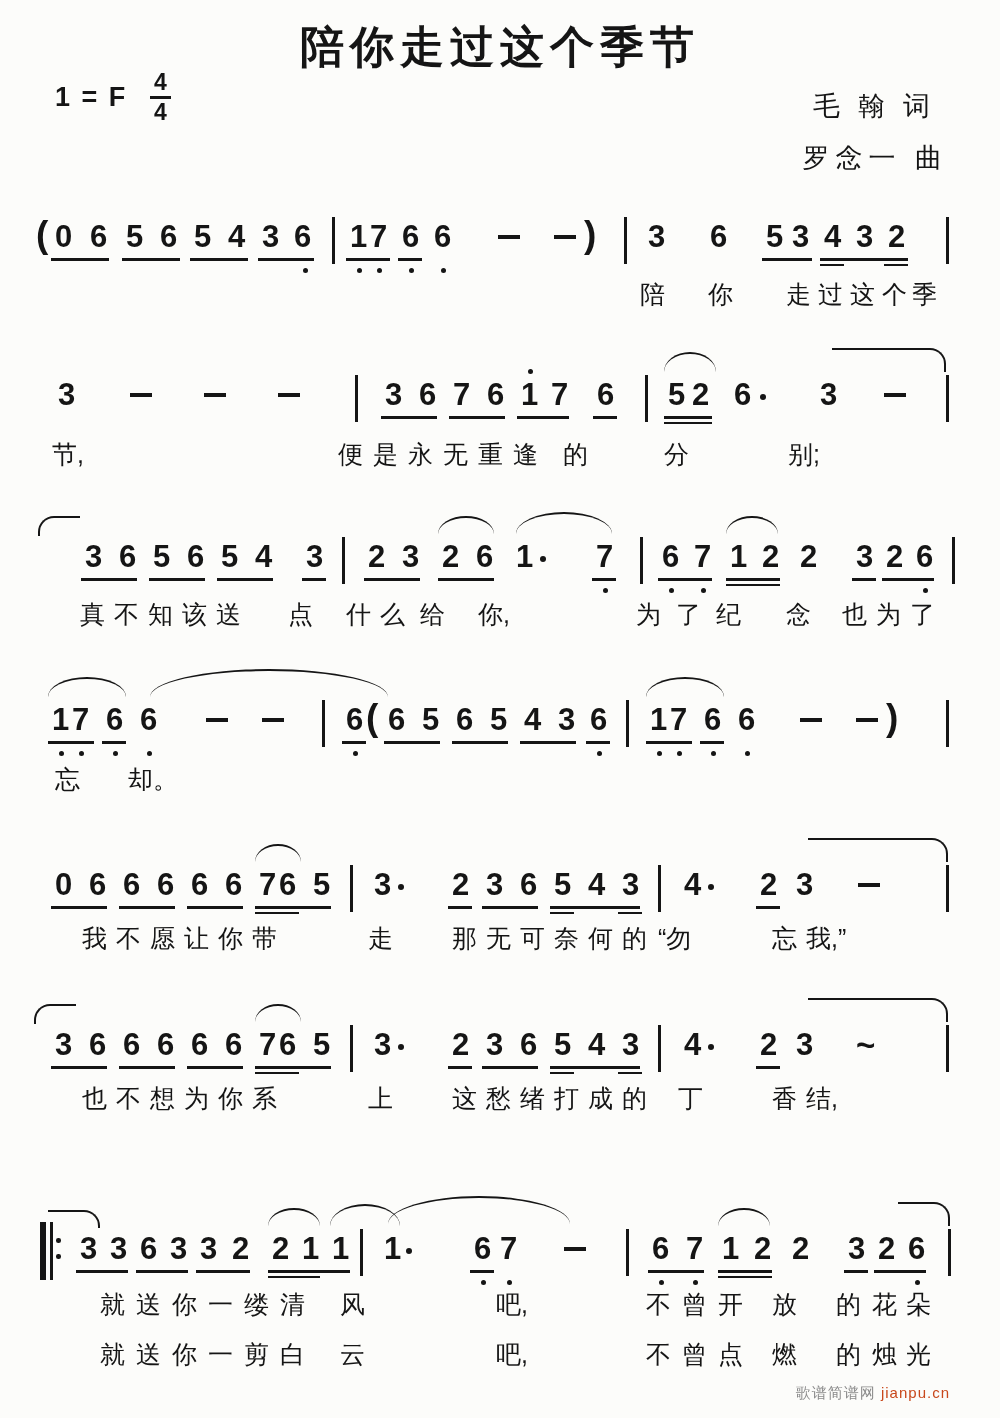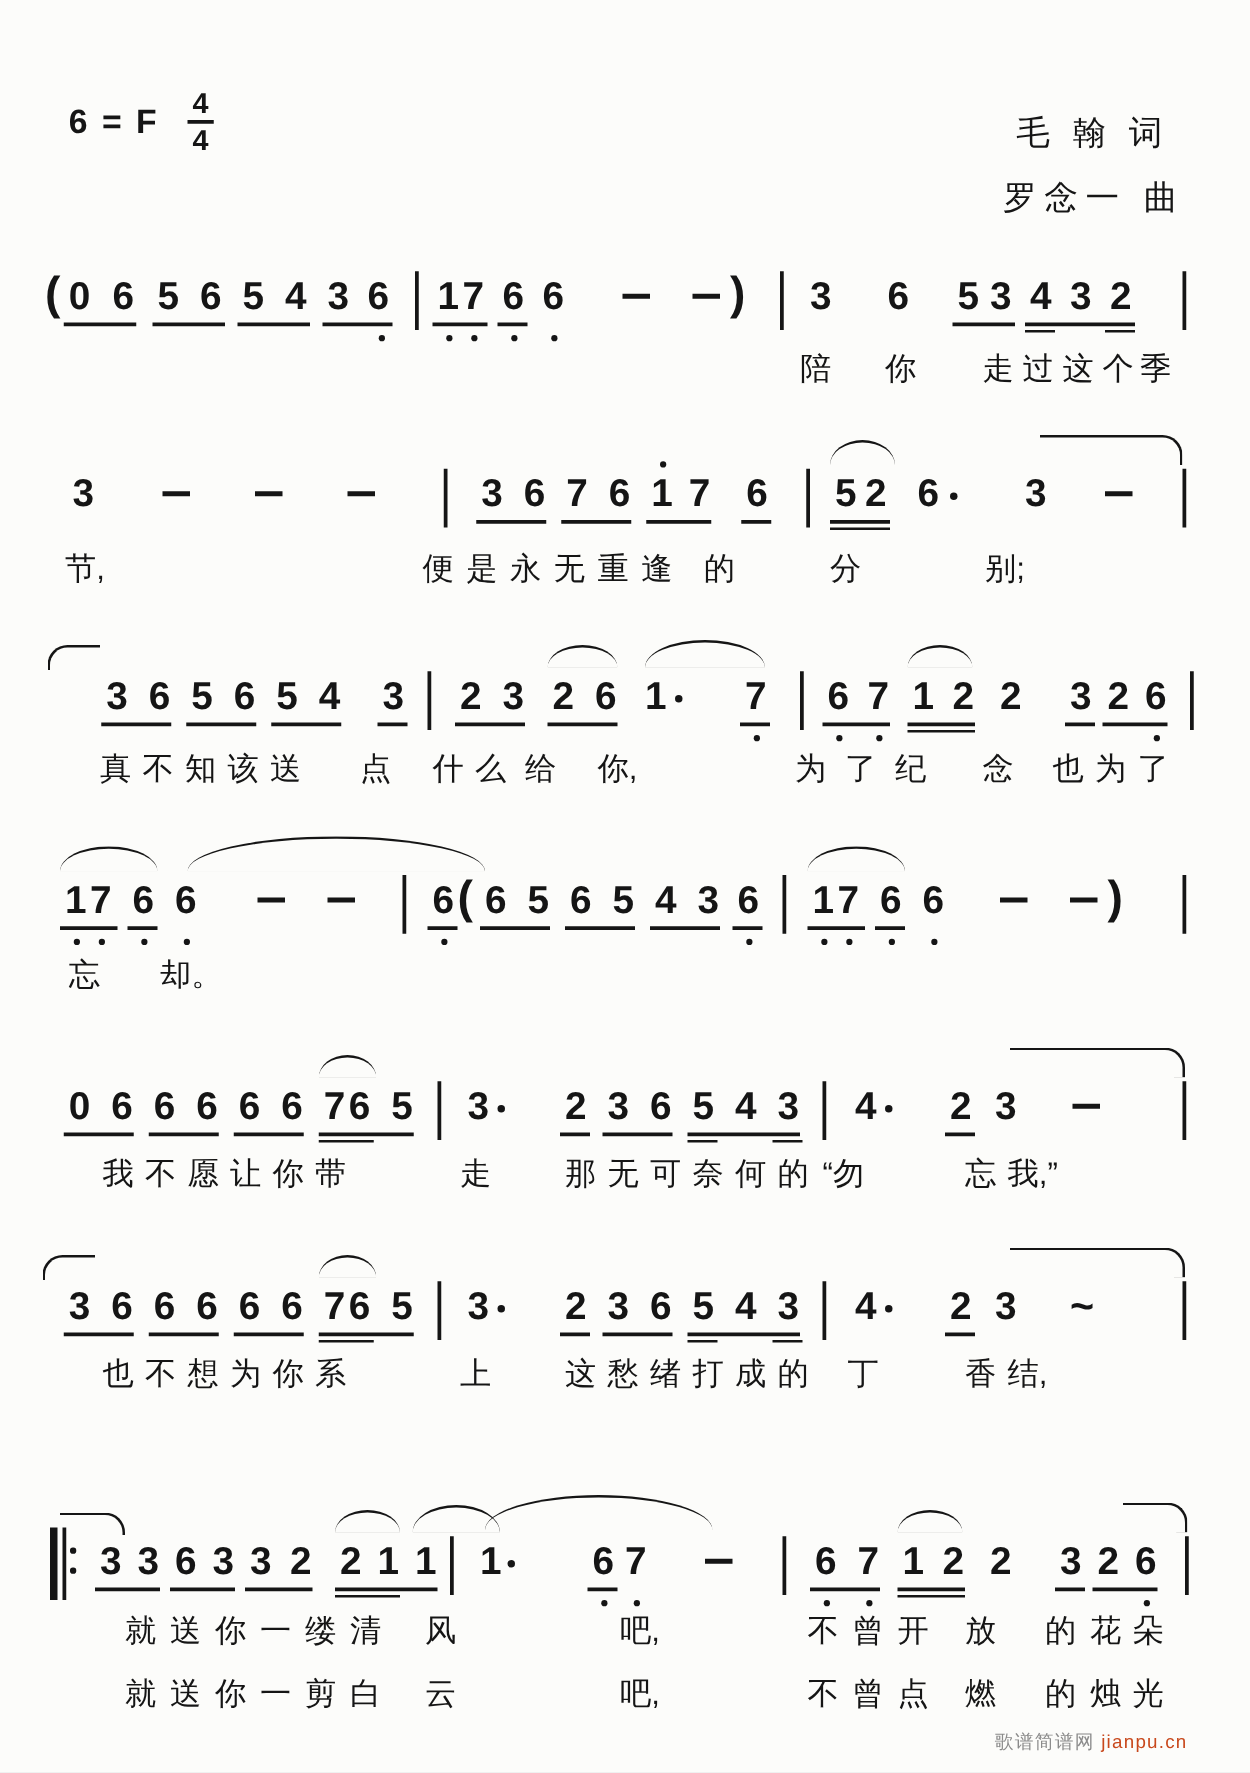--- a/index.html
+++ b/index.html
@@ -34,21 +34,22 @@
   .rep .rn{position:absolute;left:10px;top:0;width:2.5px;height:58px;background:#151515;}
   .rep .rd{position:absolute;left:16px;top:16px;width:4.5px;height:4.5px;border-radius:50%;
            background:#151515;box-shadow:0 16px 0 #151515;}
   .lyr{position:absolute;font-size:25px;white-space:nowrap;}
   .watermark{position:absolute;right:50px;top:1384px;font-size:15px;letter-spacing:1px;}
 </style>
 </head>
 <body>
 
 <div class="page">
-  <div class="key">6 = F</div>
+  <div class="title">陪你走过这个季节</div>
+  <div class="key">1 = F</div>
   <div class="meter">
     <span class="num">4</span>
     <span class="den">4</span>
   </div>
   <div class="lyricist">毛翰词</div>
   <div class="composer">罗念一 曲</div>
 
   <div id="score">
       <div class="mline" style="top: 220px;">
         <span class="paren" style="left: 36px;">(</span>

